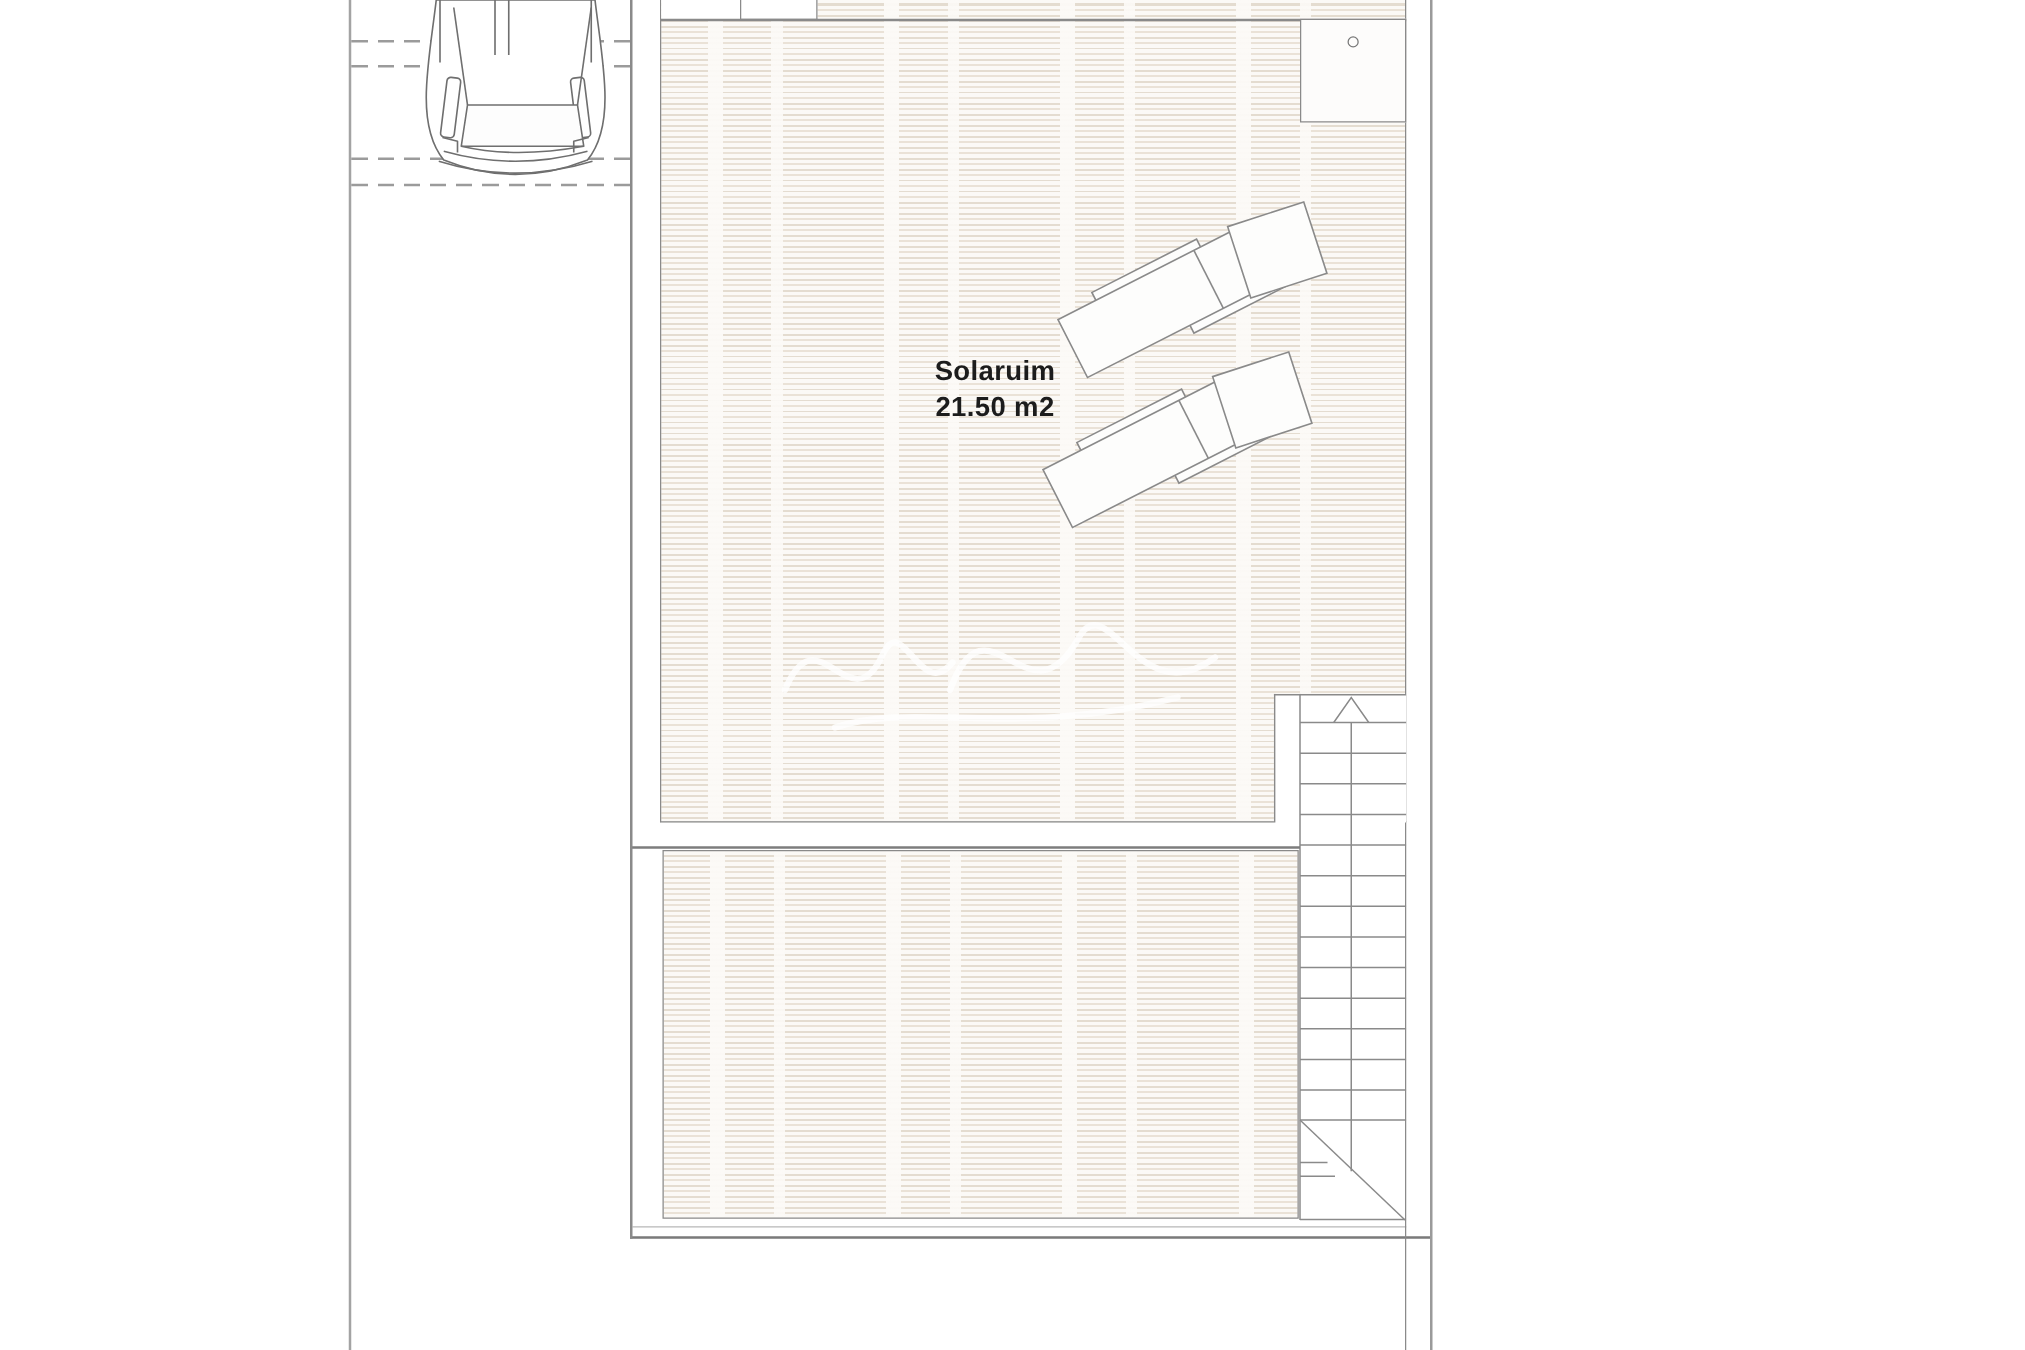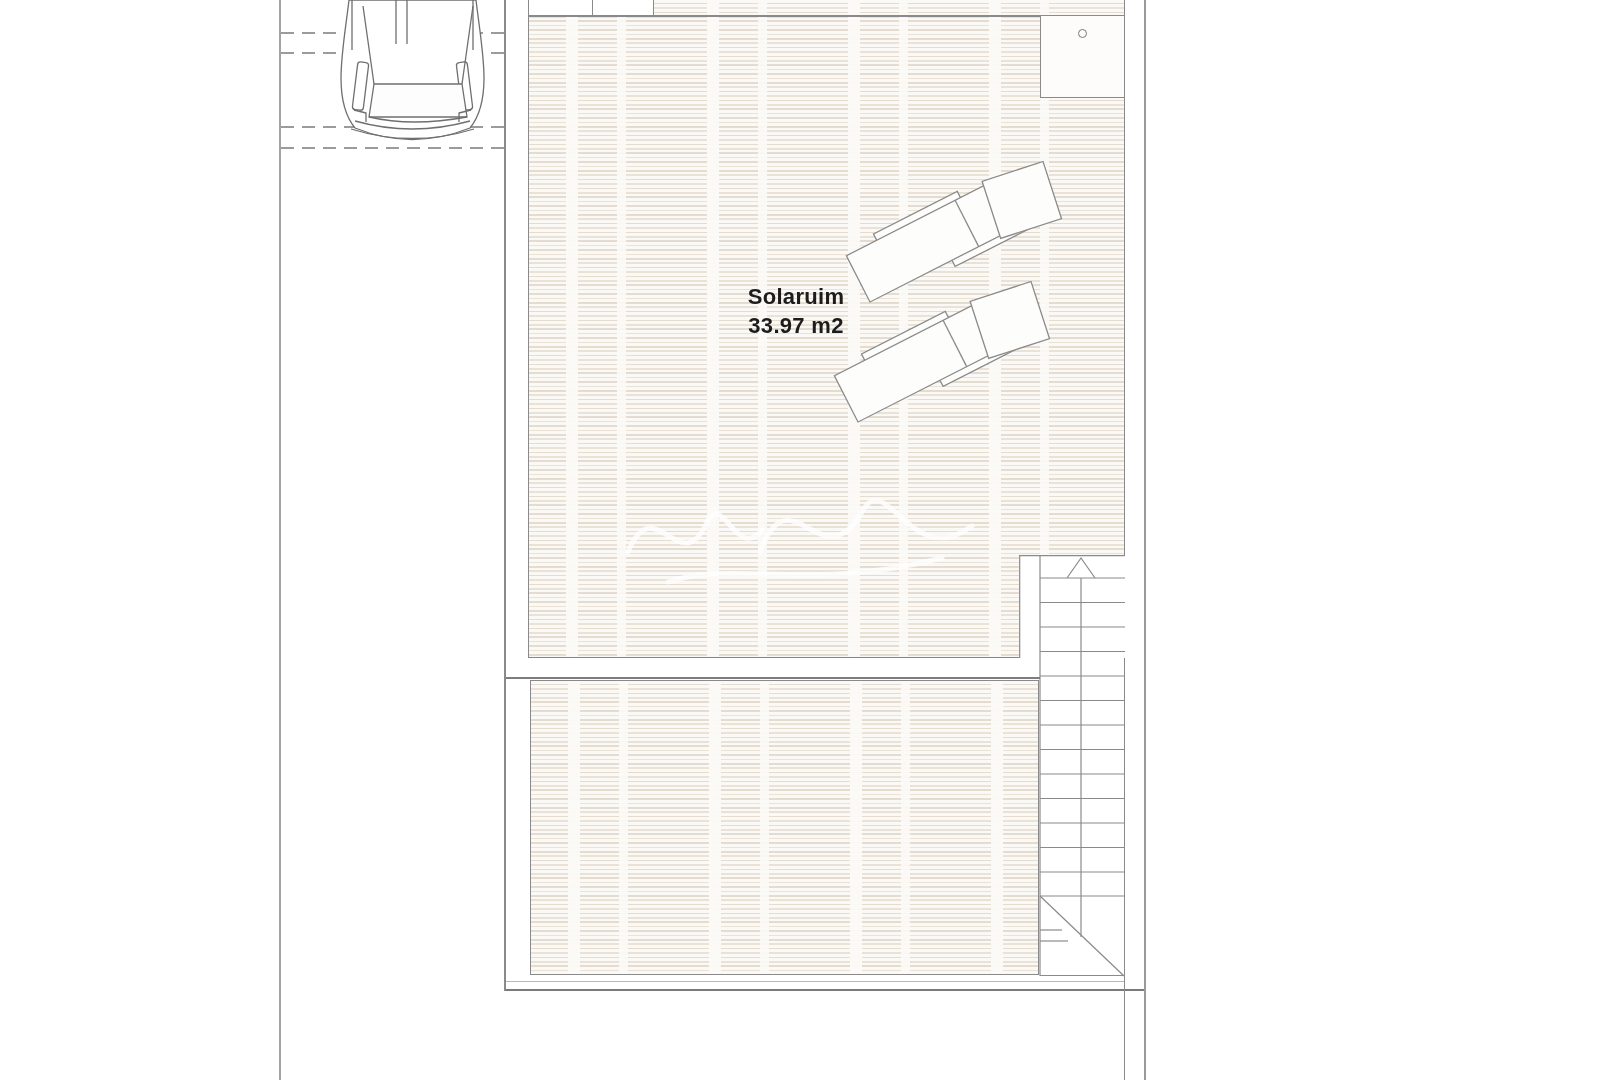--- a/index.html
+++ b/index.html
@@ -62,21 +62,21 @@
   <div id="deck-notch-box" class="abs"></div>
 
   <div class="abs hline" style="left:528px;top:15px;width:597px;height:1.5px;"></div>
 
   <div id="skylight-box" class="abs">
     <div style="position:absolute;left:37px;top:13px;width:9px;height:9px;border:1.3px solid #777;border-radius:50%;box-sizing:border-box;"></div>
   </div>
 
   <div id="room-label" class="abs">
     <div>Solaruim</div>
-    <div>33.97 m2</div>
+    <div>21.50 m2</div>
   </div>
 
   <svg class="abs" style="left:790px;top:120px;" width="330" height="330" viewBox="0 0 330 330">
     <g stroke="#8a8a8a" stroke-width="1.3" fill="#fdfdfc">
       <g transform="translate(80,182) rotate(-27)">
         <rect x="34" y="-59" width="94" height="8"></rect>
         <rect x="92" y="-1" width="94" height="8"></rect>
         <rect x="0" y="-52" width="162" height="52"></rect>
         <line x1="122" y1="-52" x2="122" y2="0"></line>
         <rect x="150" y="-57" width="64" height="60" transform="rotate(9 150 -27)"></rect>

